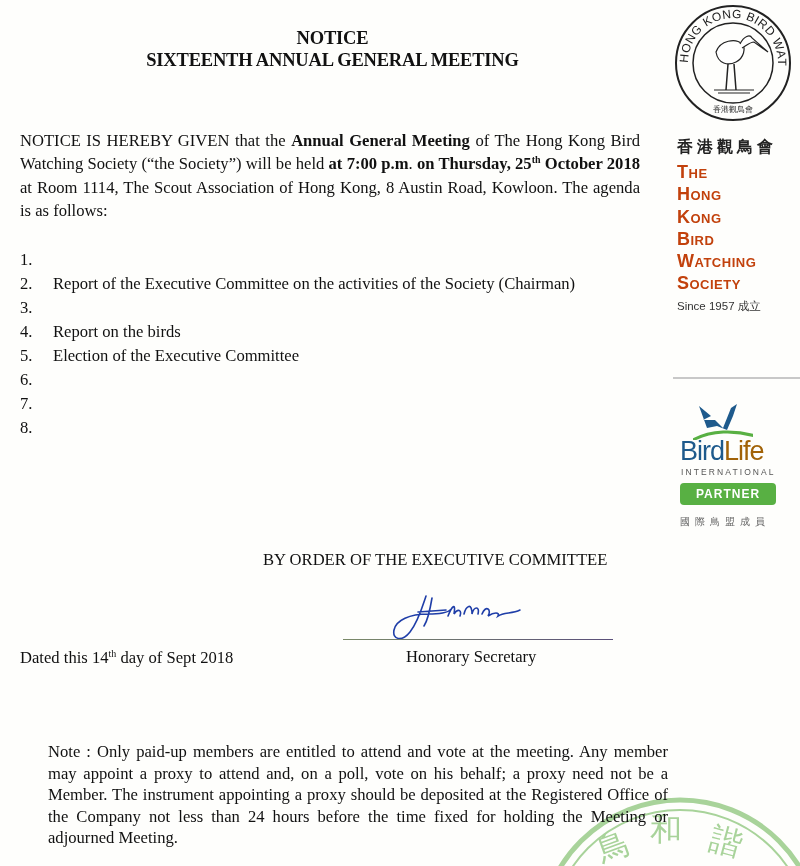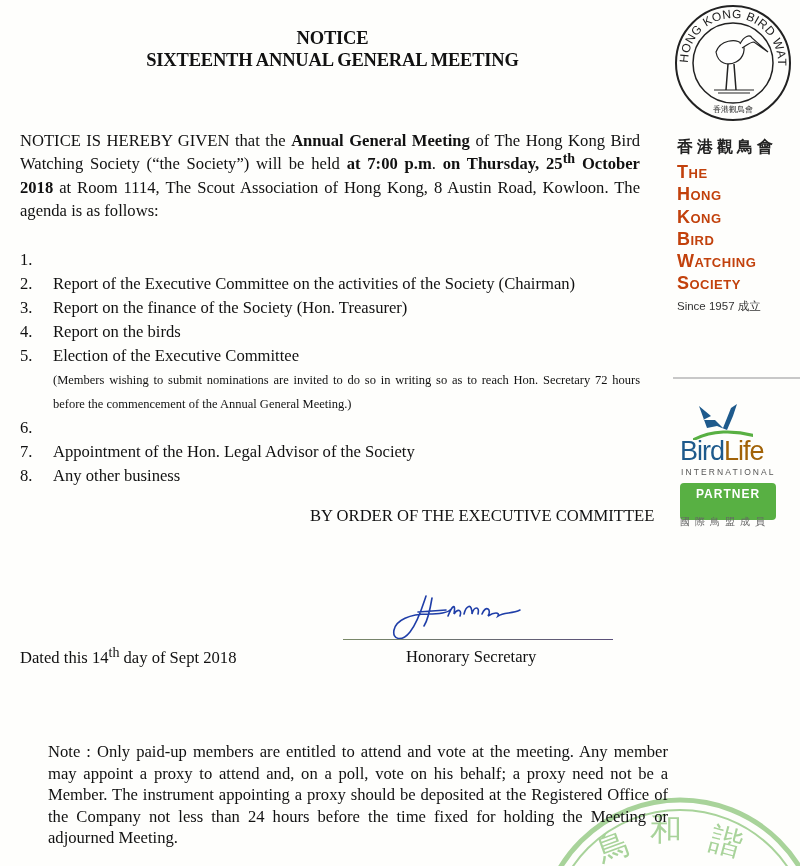--- a/index.html
+++ b/index.html
@@ -12,29 +12,29 @@
   .abs { position: absolute; }
   .title {
     left: 0; width: 665px; text-align: center; font-weight: bold;
     font-size: 18.5px; line-height: 22px; letter-spacing: -0.2px;
   }
   .para {
     left: 20px; width: 620px; font-size: 16.6px; line-height: 23.3px;
     text-align: justify; text-align-last: left;
   }
   .para b { font-weight: bold; }
-  sup { font-size: 14px; vertical-align: 6px; line-height: 0; }
+  sup { font-size: 10px; vertical-align: 6px; line-height: 0; }
   .agenda { left: 20px; top: 248px; width: 630px; font-size: 16.6px; }
   .ag-item { display: flex; height: 24px; line-height: 24px; }
   .ag-num { width: 33px; flex: none; }
   .ag-sub {
     padding-left: 33px; font-size: 12.5px; line-height: 24px;
     text-align: justify; text-align-last: left; width: 587px;
   }
-  .order { left: 263px; top: 506px; font-size: 16.6px; margin-left: 47px; }
+  .order { left: 263px; top: 550px; font-size: 16.6px; }
   .dated { left: 20px; top: 648px; font-size: 16.6px; }
   .sig-line {
     left: 343px; top: 639px; width: 270px; height: 1px;
     background: linear-gradient(90deg, #7a8a68, #5a4f7a);
   }
   .sig-title { left: 406px; top: 647px; font-size: 16.6px; }
   .signature { left: 388px; top: 592px; }
   .note {
     left: 20px; top: 741px; width: 620px; font-size: 16.6px; line-height: 21.5px;
     text-align: justify; text-align-last: left; margin-left: 28px;
@@ -53,21 +53,21 @@
   .birdlife-name {
     left: 680px; top: 436px; font-family: "Liberation Sans", sans-serif; font-size: 27px;
     color: #1e5a8c; letter-spacing: -1px; font-weight: normal;
   }
   .birdlife-name .life { color: #a16207; }
   .birdlife-intl {
     left: 681px; top: 467px; font-family: "Liberation Sans", sans-serif; font-size: 8.5px;
     letter-spacing: 2.1px; color: #555;
   }
   .partner {
-    left: 680px; top: 483px; width: 96px; height: 37px; background: #58b043; border-radius: 4px;
+    left: 680px; top: 483px; width: 96px; height: 22px; background: #58b043; border-radius: 4px;
     color: #fff; font-family: "Liberation Sans", sans-serif; font-weight: bold; font-size: 12px;
     letter-spacing: 1px; text-align: center; line-height: 22px;
   }
   .partner-cn { left: 680px; top: 515px; font-family: Liberation Serif, serif; font-size: 10px; letter-spacing: 5px; color: #666; }
   .stamp { left: 530px; top: 790px; }
 </style>
 </head>
 <body>
 
 <div class="abs title" style="top:27px;">NOTICE</div>
@@ -80,41 +80,37 @@
 <div class="abs agenda">
   <div class="ag-item">
       <span class="ag-num">1.</span>
     </div>
   <div class="ag-item">
       <span class="ag-num">2.</span>
       <span>Report of the Executive Committee on the activities of the Society (Chairman)</span>
     </div>
   <div class="ag-item">
       <span class="ag-num">3.</span>
-      <span>Report on the finance of the Society (Hon. Treasurer)</span>
     </div>
   <div class="ag-item">
       <span class="ag-num">4.</span>
       <span>Report on the birds</span>
     </div>
   <div class="ag-item">
       <span class="ag-num">5.</span>
       <span>Election of the Executive Committee</span>
     </div>
-  <div class="ag-sub">(Members wishing to submit nominations are invited to do so in writing so as to reach Hon. Secretary 72 hours before the commencement of the Annual General Meeting.)</div>
   <div class="ag-item">
       <span class="ag-num">6.</span>
     </div>
   <div class="ag-item">
       <span class="ag-num">7.</span>
-      <span>Appointment of the Hon. Legal Advisor of the Society</span>
     </div>
   <div class="ag-item">
       <span class="ag-num">8.</span>
-      <span>Any other business</span>
     </div>
 </div>
 
 <div class="abs order">BY ORDER OF THE EXECUTIVE COMMITTEE</div>
 
 <svg class="abs signature" width="160" height="52" viewBox="0 0 160 52">
   <path d="M38 4 C34 16 30 30 22 40 C14 50 4 48 6 38 C8 28 22 22 40 22 C55 22 60 20 62 18
            M44 6 C42 18 40 28 36 34
            M30 20 L58 18
            M60 24 C64 14 68 10 66 22 C70 16 74 18 72 24

